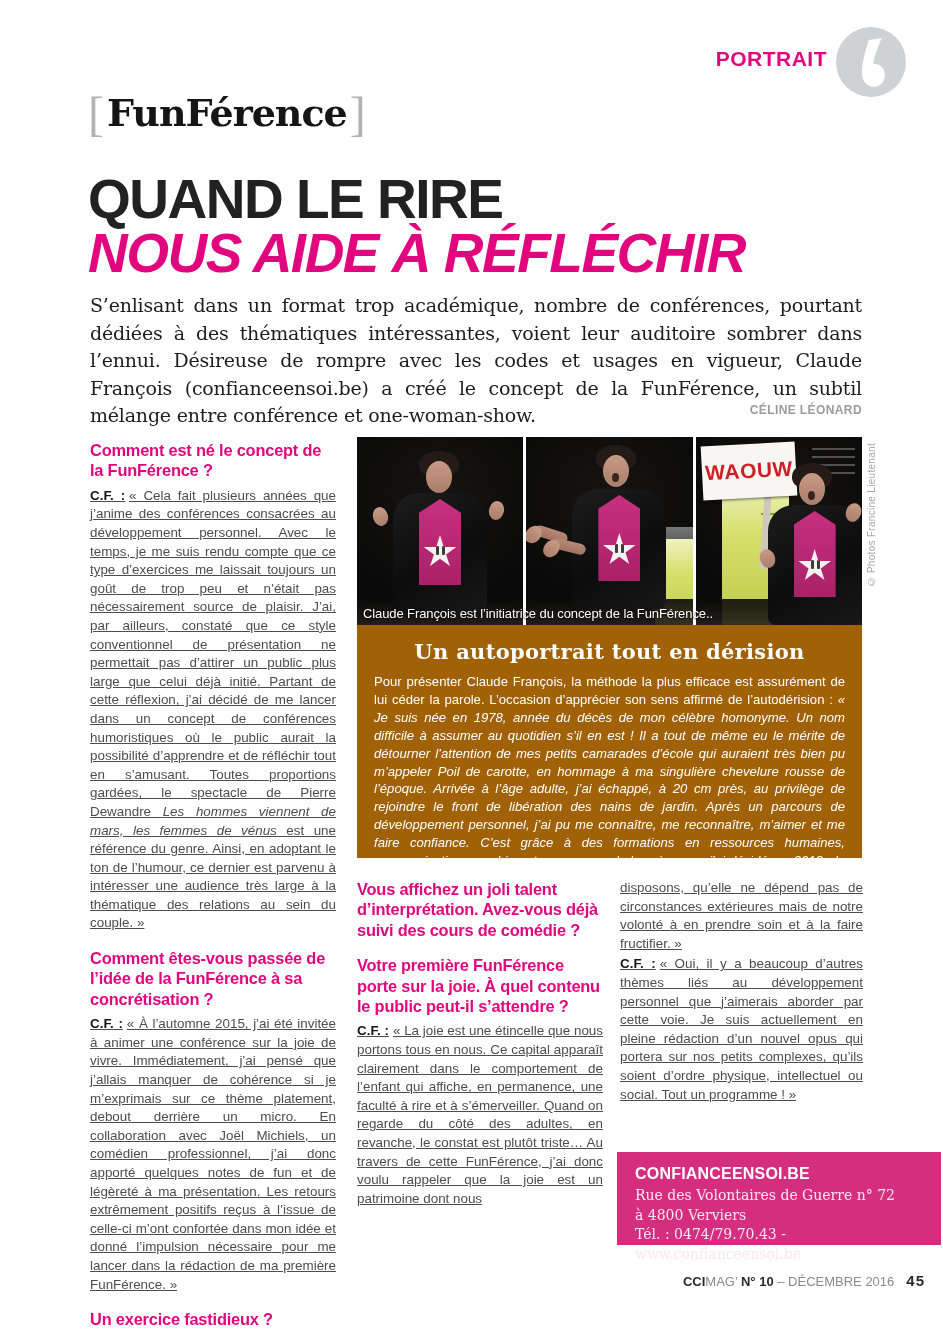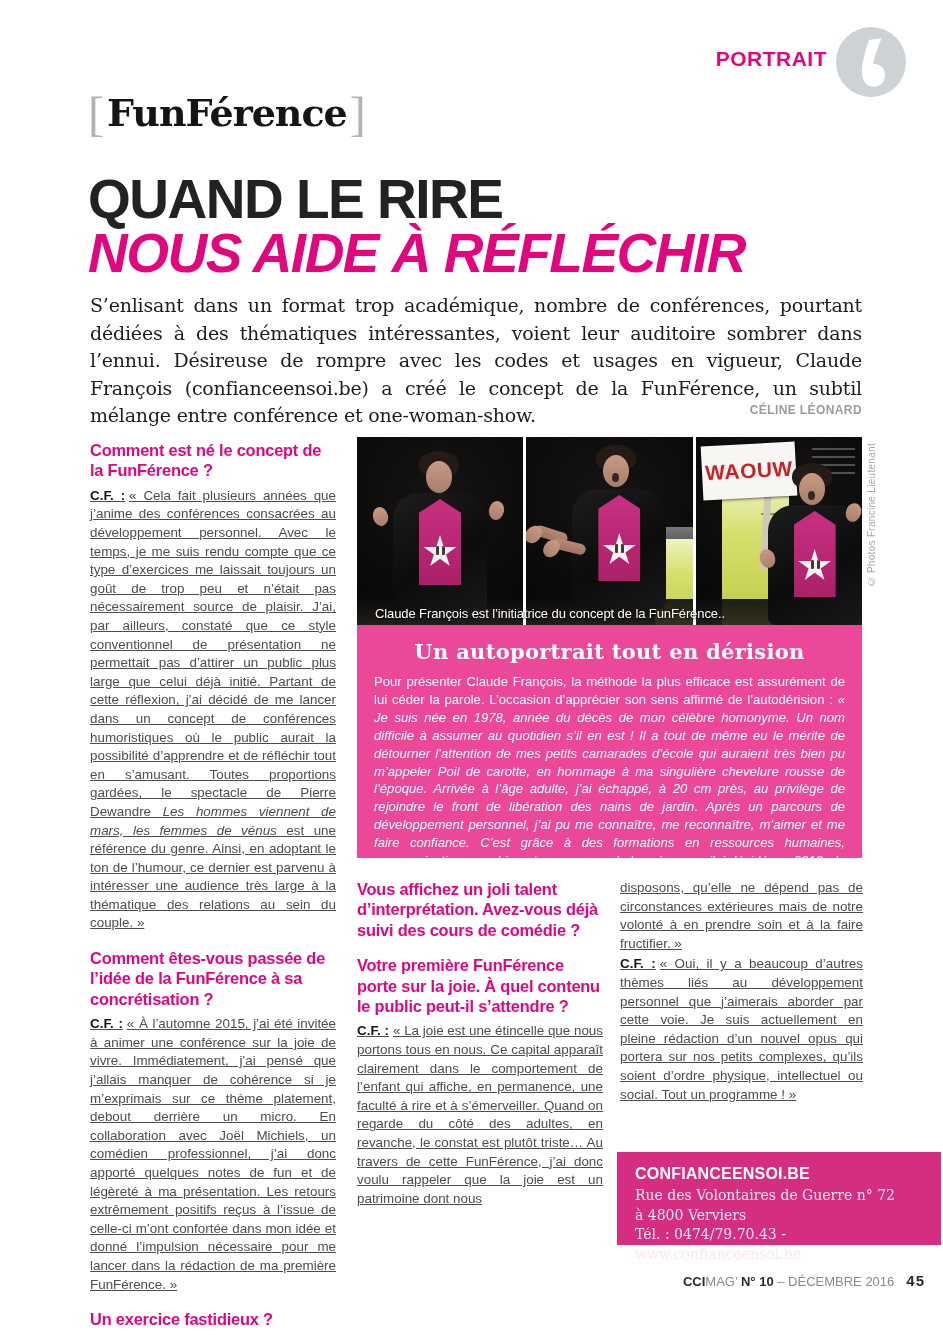--- a/index.html
+++ b/index.html
@@ -76,27 +76,27 @@
         background:linear-gradient(#b98a75,#9d7260);}
   .mouth{position:absolute;width:7px;height:9px;border-radius:50%;background:#3a2420;}
 
   .sign{position:absolute;left:6px;top:7px;width:94px;height:54px;background:#f7f6f2;
         transform:rotate(-3deg);box-shadow:0 1px 3px rgba(0,0,0,.6);display:flex;
         align-items:center;justify-content:center;}
   .sign-text{color:#cf1f26;font-weight:800;font-size:21px;letter-spacing:.5px;}
   .stick{position:absolute;left:66px;top:58px;width:7px;height:74px;background:#cec7ba;
         transform:rotate(4deg);}
 
-  .caption{position:absolute;left:18px;bottom:4px;color:#ffffff;font-size:13px;
+  .caption{position:absolute;left:6px;bottom:4px;color:#ffffff;font-size:13px;
         text-shadow:0 1px 2px rgba(0,0,0,.85);letter-spacing:-.1px;}
   .credit{position:absolute;left:866px;top:443px;writing-mode:vertical-rl;
         transform:rotate(180deg);font-size:10px;color:#a8a8a8;letter-spacing:.3px;}
 
   
-  .pinkbox{position:absolute;left:357px;top:625px;width:505px;height:233px;background:#ec4899;
+  .pinkbox{position:absolute;left:357px;top:625px;width:505px;height:233px;background:#a16207;
         box-sizing:border-box;padding:12px 17px 0 17px;color:#fff;}
   .pinkbox h2{margin:2px 0 9px 0;text-align:center;font-family:"DejaVu Serif",serif;
         font-weight:700;font-size:21px;letter-spacing:.3px;color:#fff;}
   .pinkbox p{margin:0;font-size:13.1px;line-height:17.9px;text-align:justify;color:#ffffff;}
   .pinkbox p em{}
 
   
   .contact{position:absolute;left:617px;top:1152px;width:324px;height:93px;background:#d52d80;
         box-sizing:border-box;padding:13px 0 0 18px;color:#fff;}
   .contact .name{font-weight:700;font-size:16px;letter-spacing:.2px;margin-bottom:3px;}

